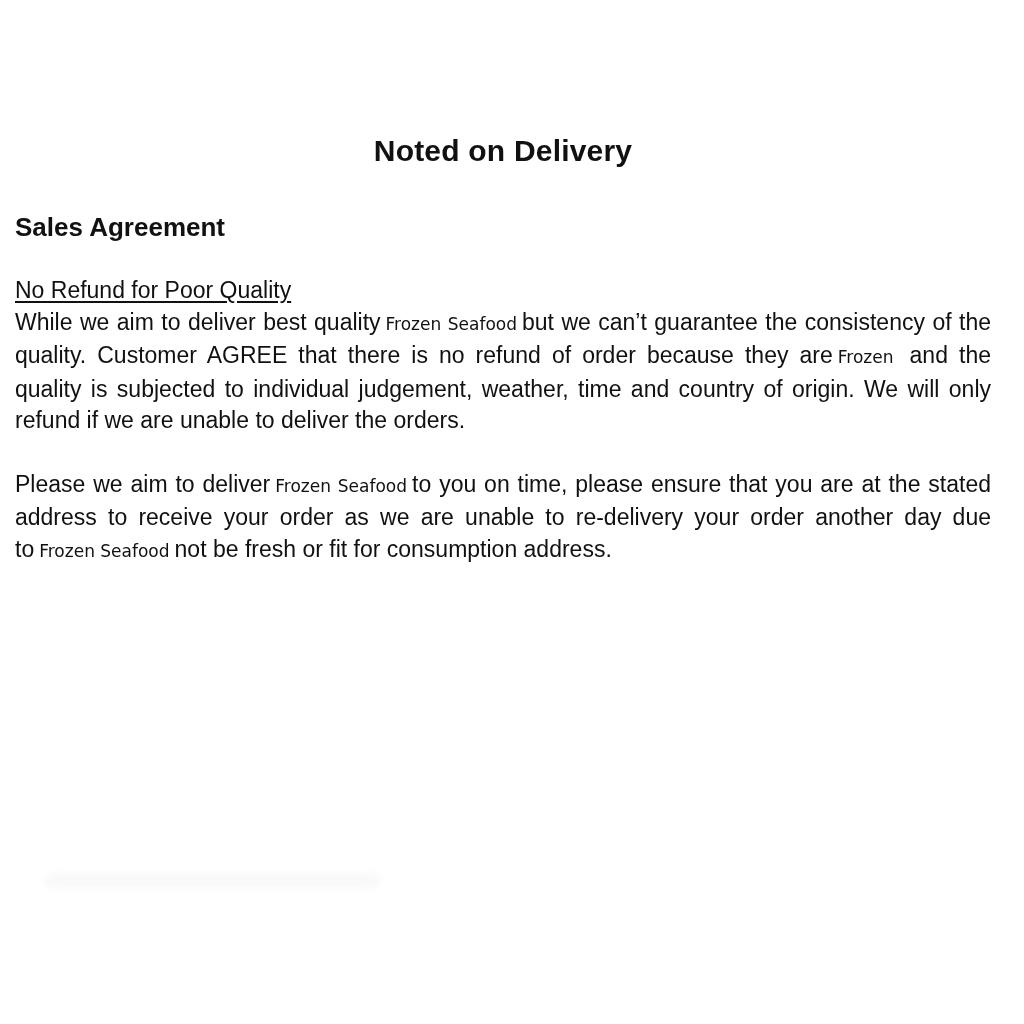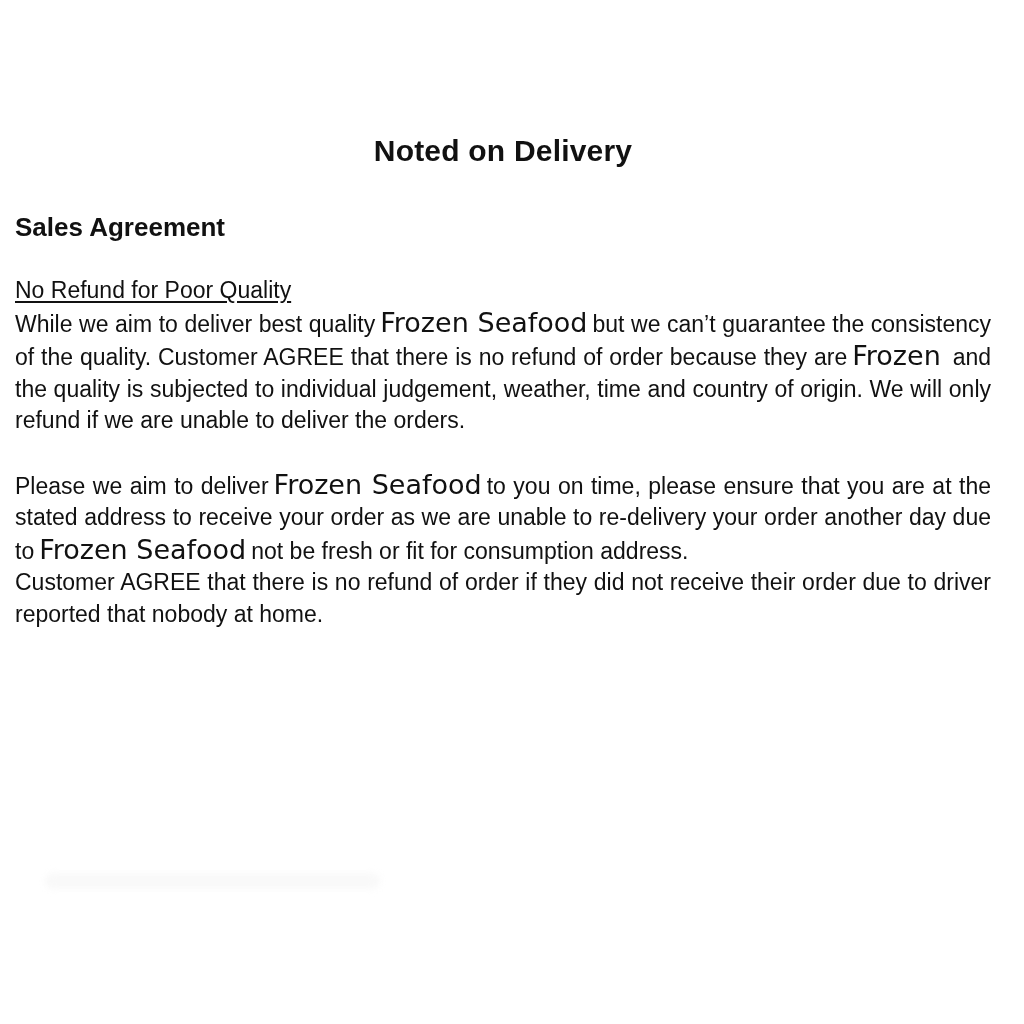--- a/index.html
+++ b/index.html
@@ -39,21 +39,21 @@
   .section { margin-top: 32px; }
   .section-heading {
     font-size: 23px;
     line-height: 31.5px;
     margin: 0;
     text-decoration: underline;
     text-underline-offset: 3px;
   }
   .patched {
     font-family: "DejaVu Sans", sans-serif;
-    font-size: 27px;
+    font-size: 17px;
     padding: 0 5px;
   }
   .erased-artifact {
     position: absolute;
     left: 45px; top: 873px;
     width: 335px; height: 16px;
     background: #f9f9f9;
     filter: blur(3px);
     border-radius: 8px;
   }
@@ -71,18 +71,17 @@
   <div class="section">
   </div>
 
   <div class="section">
     <div class="section-heading">No Refund for Poor Quality</div>
     <p class="body-par"><span>While we aim to deliver best quality</span><span class="patched">Frozen Seafood</span><span>but we can’t guarantee the consistency of the quality. Customer AGREE that there is no refund of order because they are</span><span class="patched">Frozen</span> <span>and the quality is subjected to individual judgement, weather, time and country of origin. We will only refund if we are unable to deliver the orders.</span></p>
   </div>
 
   <div class="section">
     <p class="body-par"><span>Please we aim to deliver</span><span class="patched">Frozen Seafood</span><span>to you on time, please ensure that you are at the stated address to receive your order as we are unable to re-delivery your order another day due to</span><span class="patched">Frozen Seafood</span><span>not be fresh or fit for consumption address.</span></p>
-    <p class="body-par"><span>Customer AGREE that there is no refund of order if they did not receive their order due to driver reported that nobody at home.</span></p>
   </div>
 
 </div>
 
 <div class="erased-artifact"></div>
 
 </body></html>

